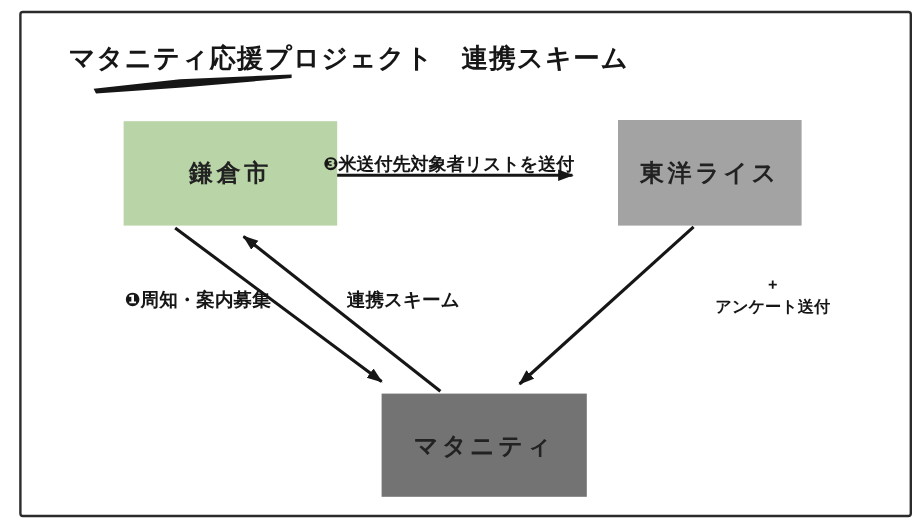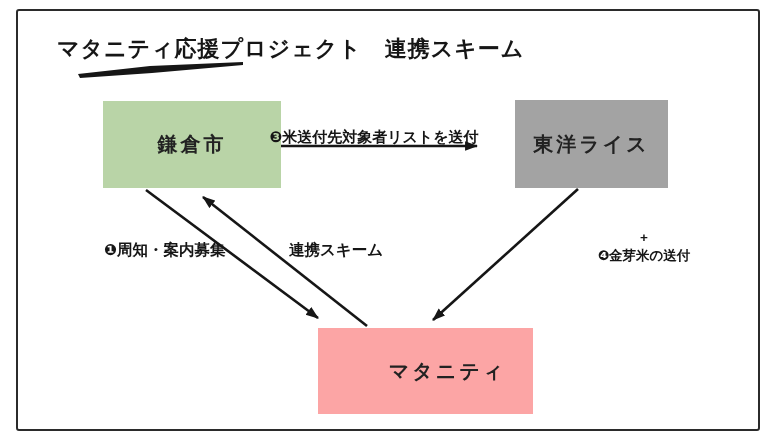--- a/index.html
+++ b/index.html
@@ -6,21 +6,21 @@
   body{font-family:"Liberation Sans","DejaVu Sans",sans-serif;color:#1a1a1a;}
   .canvas{position:relative;width:768px;height:440px;background:#ffffff;overflow:hidden;border-radius:15px;}
   .frame{position:absolute;left:16px;top:9px;width:740px;height:418px;
          border:2px solid #2b2b2b;border-radius:3px;background:#ffffff;}
   .title{position:absolute;left:57px;top:34px;font-size:22px;font-weight:bold;
          letter-spacing:1px;white-space:nowrap;color:#161616;}
   .node{position:absolute;display:flex;align-items:center;justify-content:center;
         font-size:20px;font-weight:bold;letter-spacing:3px;color:#222;margin-left:25px;}
   .node-kamakura{left:78px;top:101px;width:178px;height:87px;background:#b9d4a7;}
   .node-toyo{left:490px;top:100px;width:153px;height:88px;background:#a3a3a3;}
-  .node-maternity{left:293px;top:328px;width:171px;height:86px;background:#fca5a5;padding-left:44px;}
+  .node-maternity{left:293px;top:328px;width:171px;height:86px;background:#737373;}
   .arrows-svg{position:absolute;left:0;top:0;width:768px;height:440px;}
   .lbl{position:absolute;font-weight:bold;white-space:nowrap;color:#161616;}
   .lbl-rice-list{left:258px;top:128px;width:232px;text-align:center;font-size:15px;}
   .lbl-announce{left:104px;top:240px;font-size:15.5px;}
   .lbl-apply{left:289px;top:240px;font-size:15.5px;}
   .lbl-rice-send{left:520px;top:229px;width:248px;text-align:center;
                  font-size:13.5px;line-height:17.5px;white-space:normal;}
 </style>
 </head>
 <body>
@@ -62,16 +62,16 @@
   </div>
 
   <div class="lbl lbl-rice-list">❸米送付先対象者リストを送付</div>
 
   <div class="lbl lbl-announce">❶周知・案内募集</div>
 
   <div class="lbl lbl-apply">連携スキーム</div>
 
   <div class="lbl lbl-rice-send">
     <div>+</div>
-    <div>❹金芽米の送付</div>
+    <div>アンケート送付</div>
   </div>
 
 </div>
 
 </body></html>

